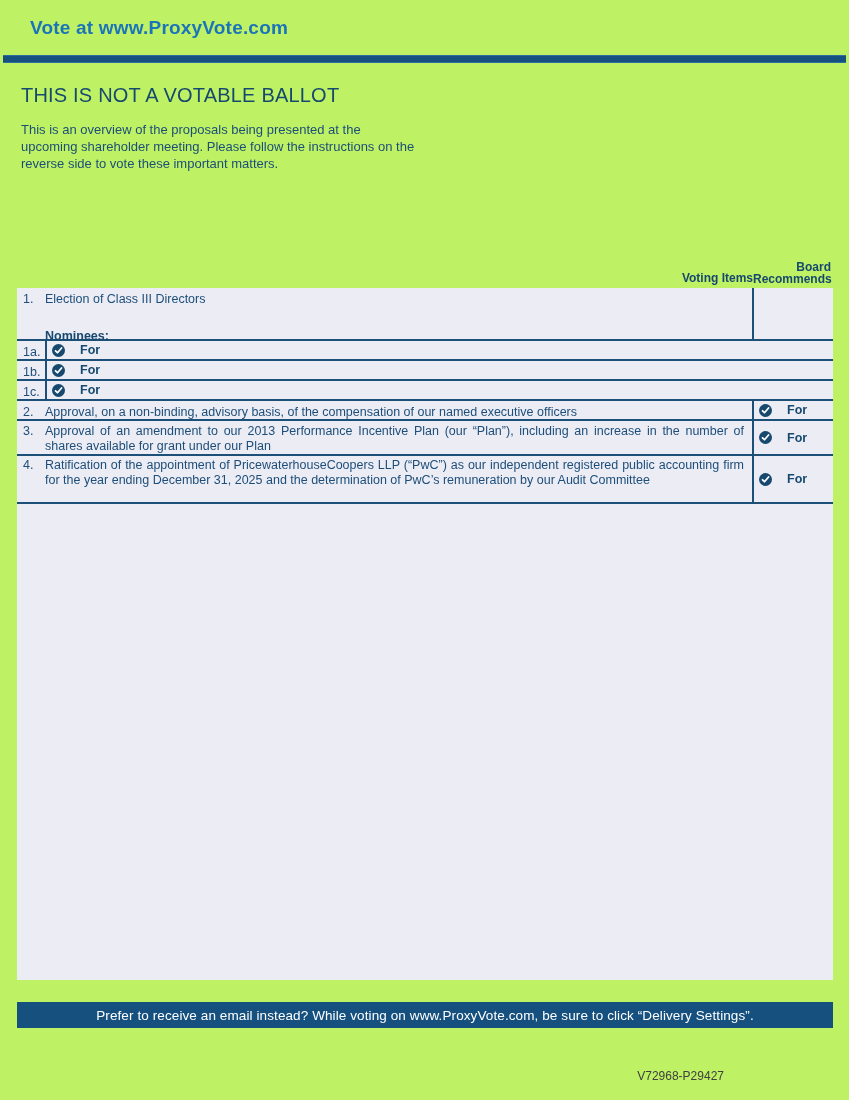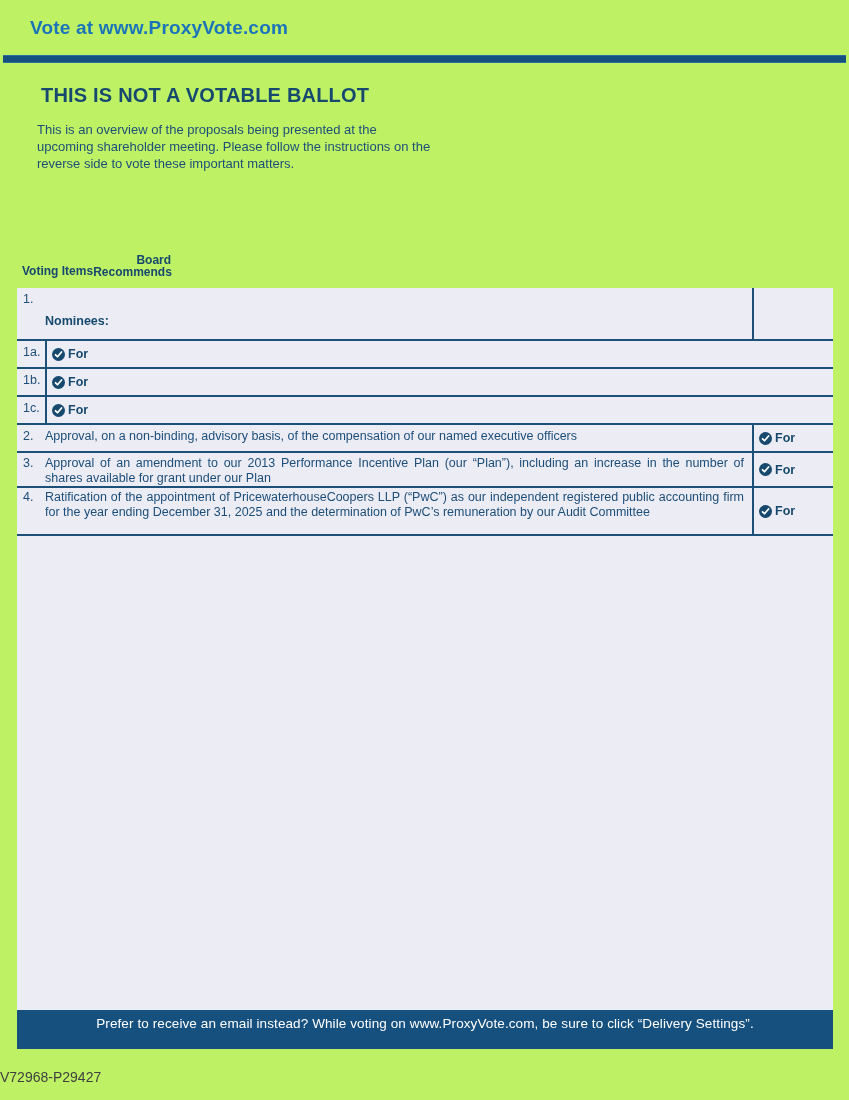--- a/index.html
+++ b/index.html
@@ -32,49 +32,49 @@
     height: 8px;
     background: #15507e;
     border-top: 1px solid #2e6da0;
     border-bottom: 1px solid #2e6da0;
   }
 
   
   .doc-title {
     position: absolute;
     top: 84px;
-    left: 41px;
+    left: 21px;
     font-size: 20px;
-    font-weight: bold;
+    font-weight: normal;
     color: #17496f;
     letter-spacing: 0.2px;
   }
   .intro {
     position: absolute;
     top: 121px;
-    left: 37px;
+    left: 21px;
     width: 398px;
     font-size: 13px;
     line-height: 17px;
     color: #1d4e79;
   }
 
   
   .table-wrap {
     position: absolute;
     top: 258px;
     left: 17px;
     width: 816px;
   }
   .table-head {
     height: 30px;
     display: flex;
-    justify-content: flex-start;
+    justify-content: flex-end;
     align-items: flex-end;
-    padding-bottom: 10px;
+    padding-bottom: 3px;
   }
   .col-items-label {
     font-size: 12px;
     font-weight: bold;
     color: #17496f;
     padding-left: 5px;
   }
   .col-rec-label {
     width: 80px;
     font-size: 12px;
@@ -100,63 +100,63 @@
     line-height: 15px;
   }
   .cell-rec {
     flex: 0 0 81px;
     border-left: 2px solid #1d5078;
     display: flex;
     align-items: center;
     padding-left: 5px;
   }
   .row-first { height: 51px; }
-  .row-single { height: 28px; }
+  .row-single { height: 20px; }
   .row-two { height: 35px; }
   .row-two .cell-num, .row-two .cell-text { padding-top: 3px; }
   .row-three { height: 48px; }
   .row-three .cell-num, .row-three .cell-text { padding-top: 2px; }
   .row-three .cell-text { line-height: 14.6px; }
   .justify { text-align: justify; }
   .nominees {
     margin-top: 22px;
     font-weight: bold;
     color: #17496f;
   }
   .for-badge { display: inline-flex; align-items: center; gap: 3px; }
   .for-badge svg { display: block; }
   .for-label {
     font-size: 12.5px;
     font-weight: bold;
     color: #17496f;
+    margin-left: 12px;
   }
   .filler { height: 476px; }
 
   
   .footer-bar {
     position: absolute;
     top: 1002px;
     left: 17px;
     width: 816px;
-    height: 39px;
+    height: 26px;
     background: #15507e;
     color: #ffffff;
     font-size: 13.5px;
     text-align: center;
     line-height: 27px;
     letter-spacing: 0.1px;
-    margin-top: 8px;
   }
   .doc-code {
     position: absolute;
     top: 1069px;
     left: 0;
     width: 724px;
-    text-align: left;
-    font-size: 14px;
+    text-align: right;
+    font-size: 12px;
     color: #404040;
   }
 </style>
 </head>
 <body>
 
 <div class="page">
 
   <div class="header-link">Vote at www.ProxyVote.com</div>
   <div class="top-rule"></div>
@@ -169,20 +169,21 @@
       <div class="col-items-label">Voting Items</div>
       <div class="col-rec-label">Board Recommends</div>
     </div>
 
     <div class="table-block">
       <div class="rows">
 
         <div class="row row-first">
           <div class="cell-num">1.</div>
           <div class="cell-text">
+            <div>Election of Class III Directors</div>
             <div class="nominees">Nominees:</div>
           </div>
           <div class="cell-rec"></div>
         </div>
 
         <div class="row row-single">
           <div class="cell-num">1a.</div>
           <div class="cell-rec">
             <span class="for-badge">
               <svg width="13" height="13" viewBox="0 0 14 14">

